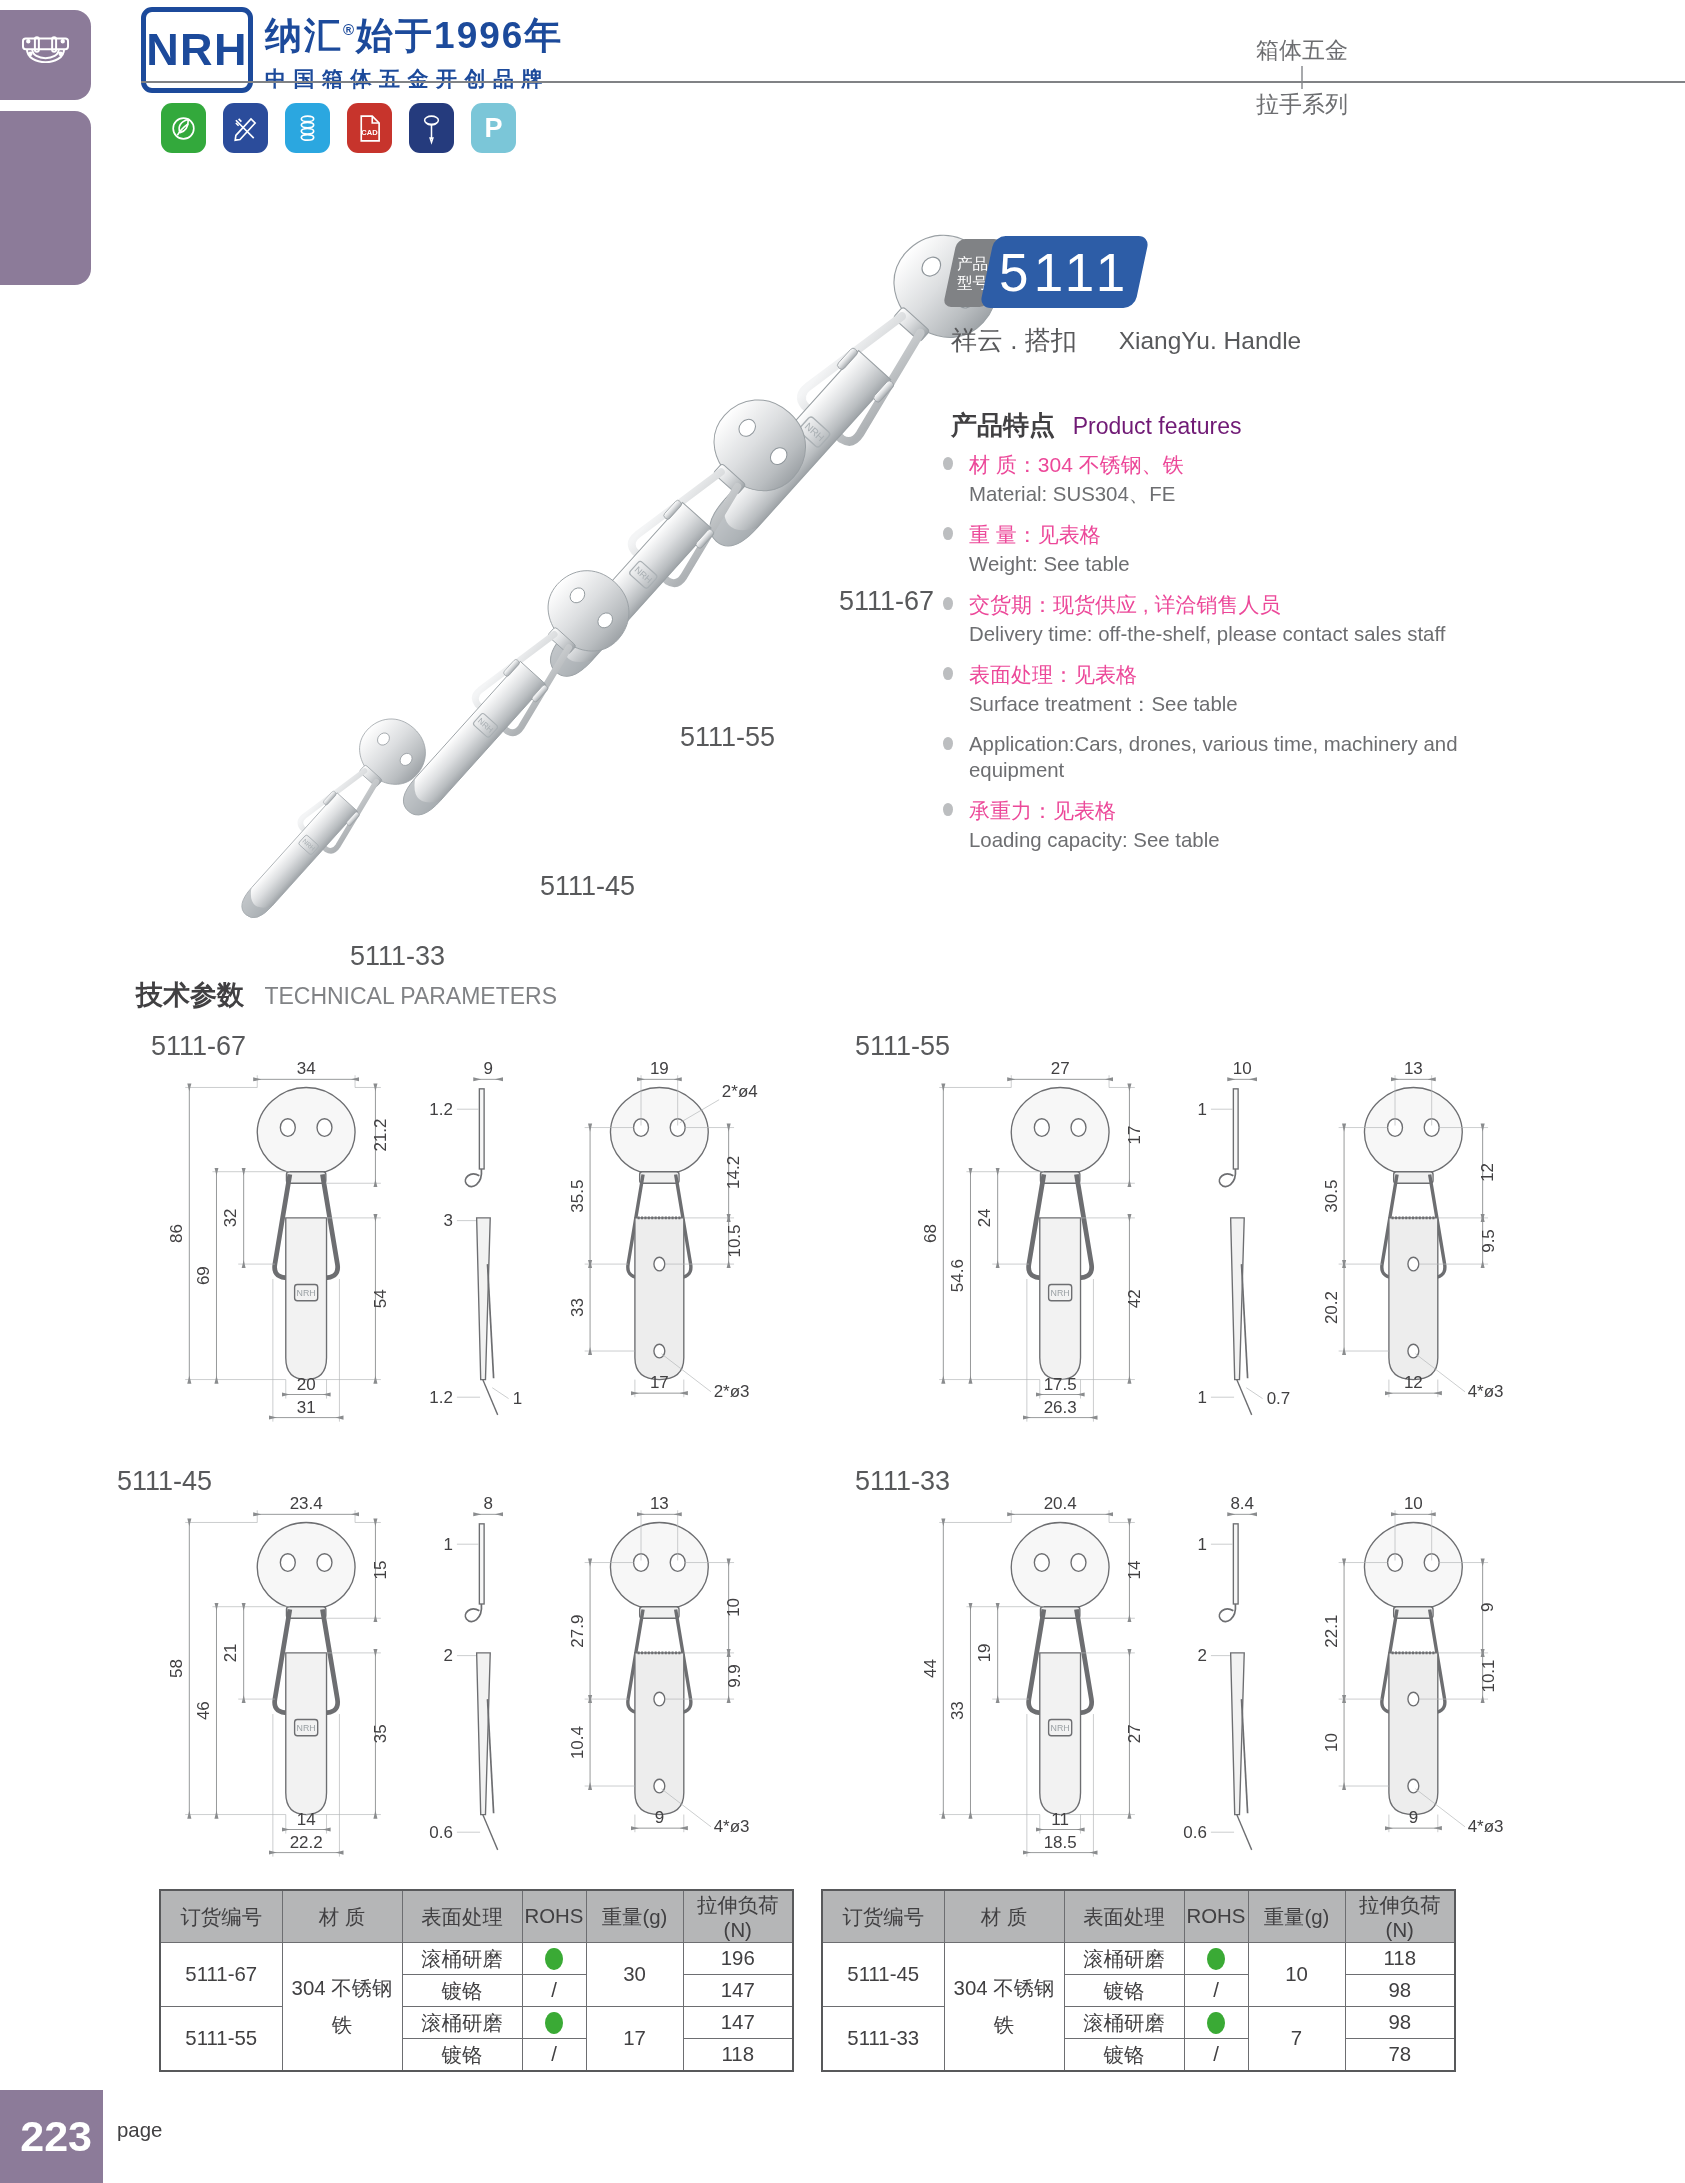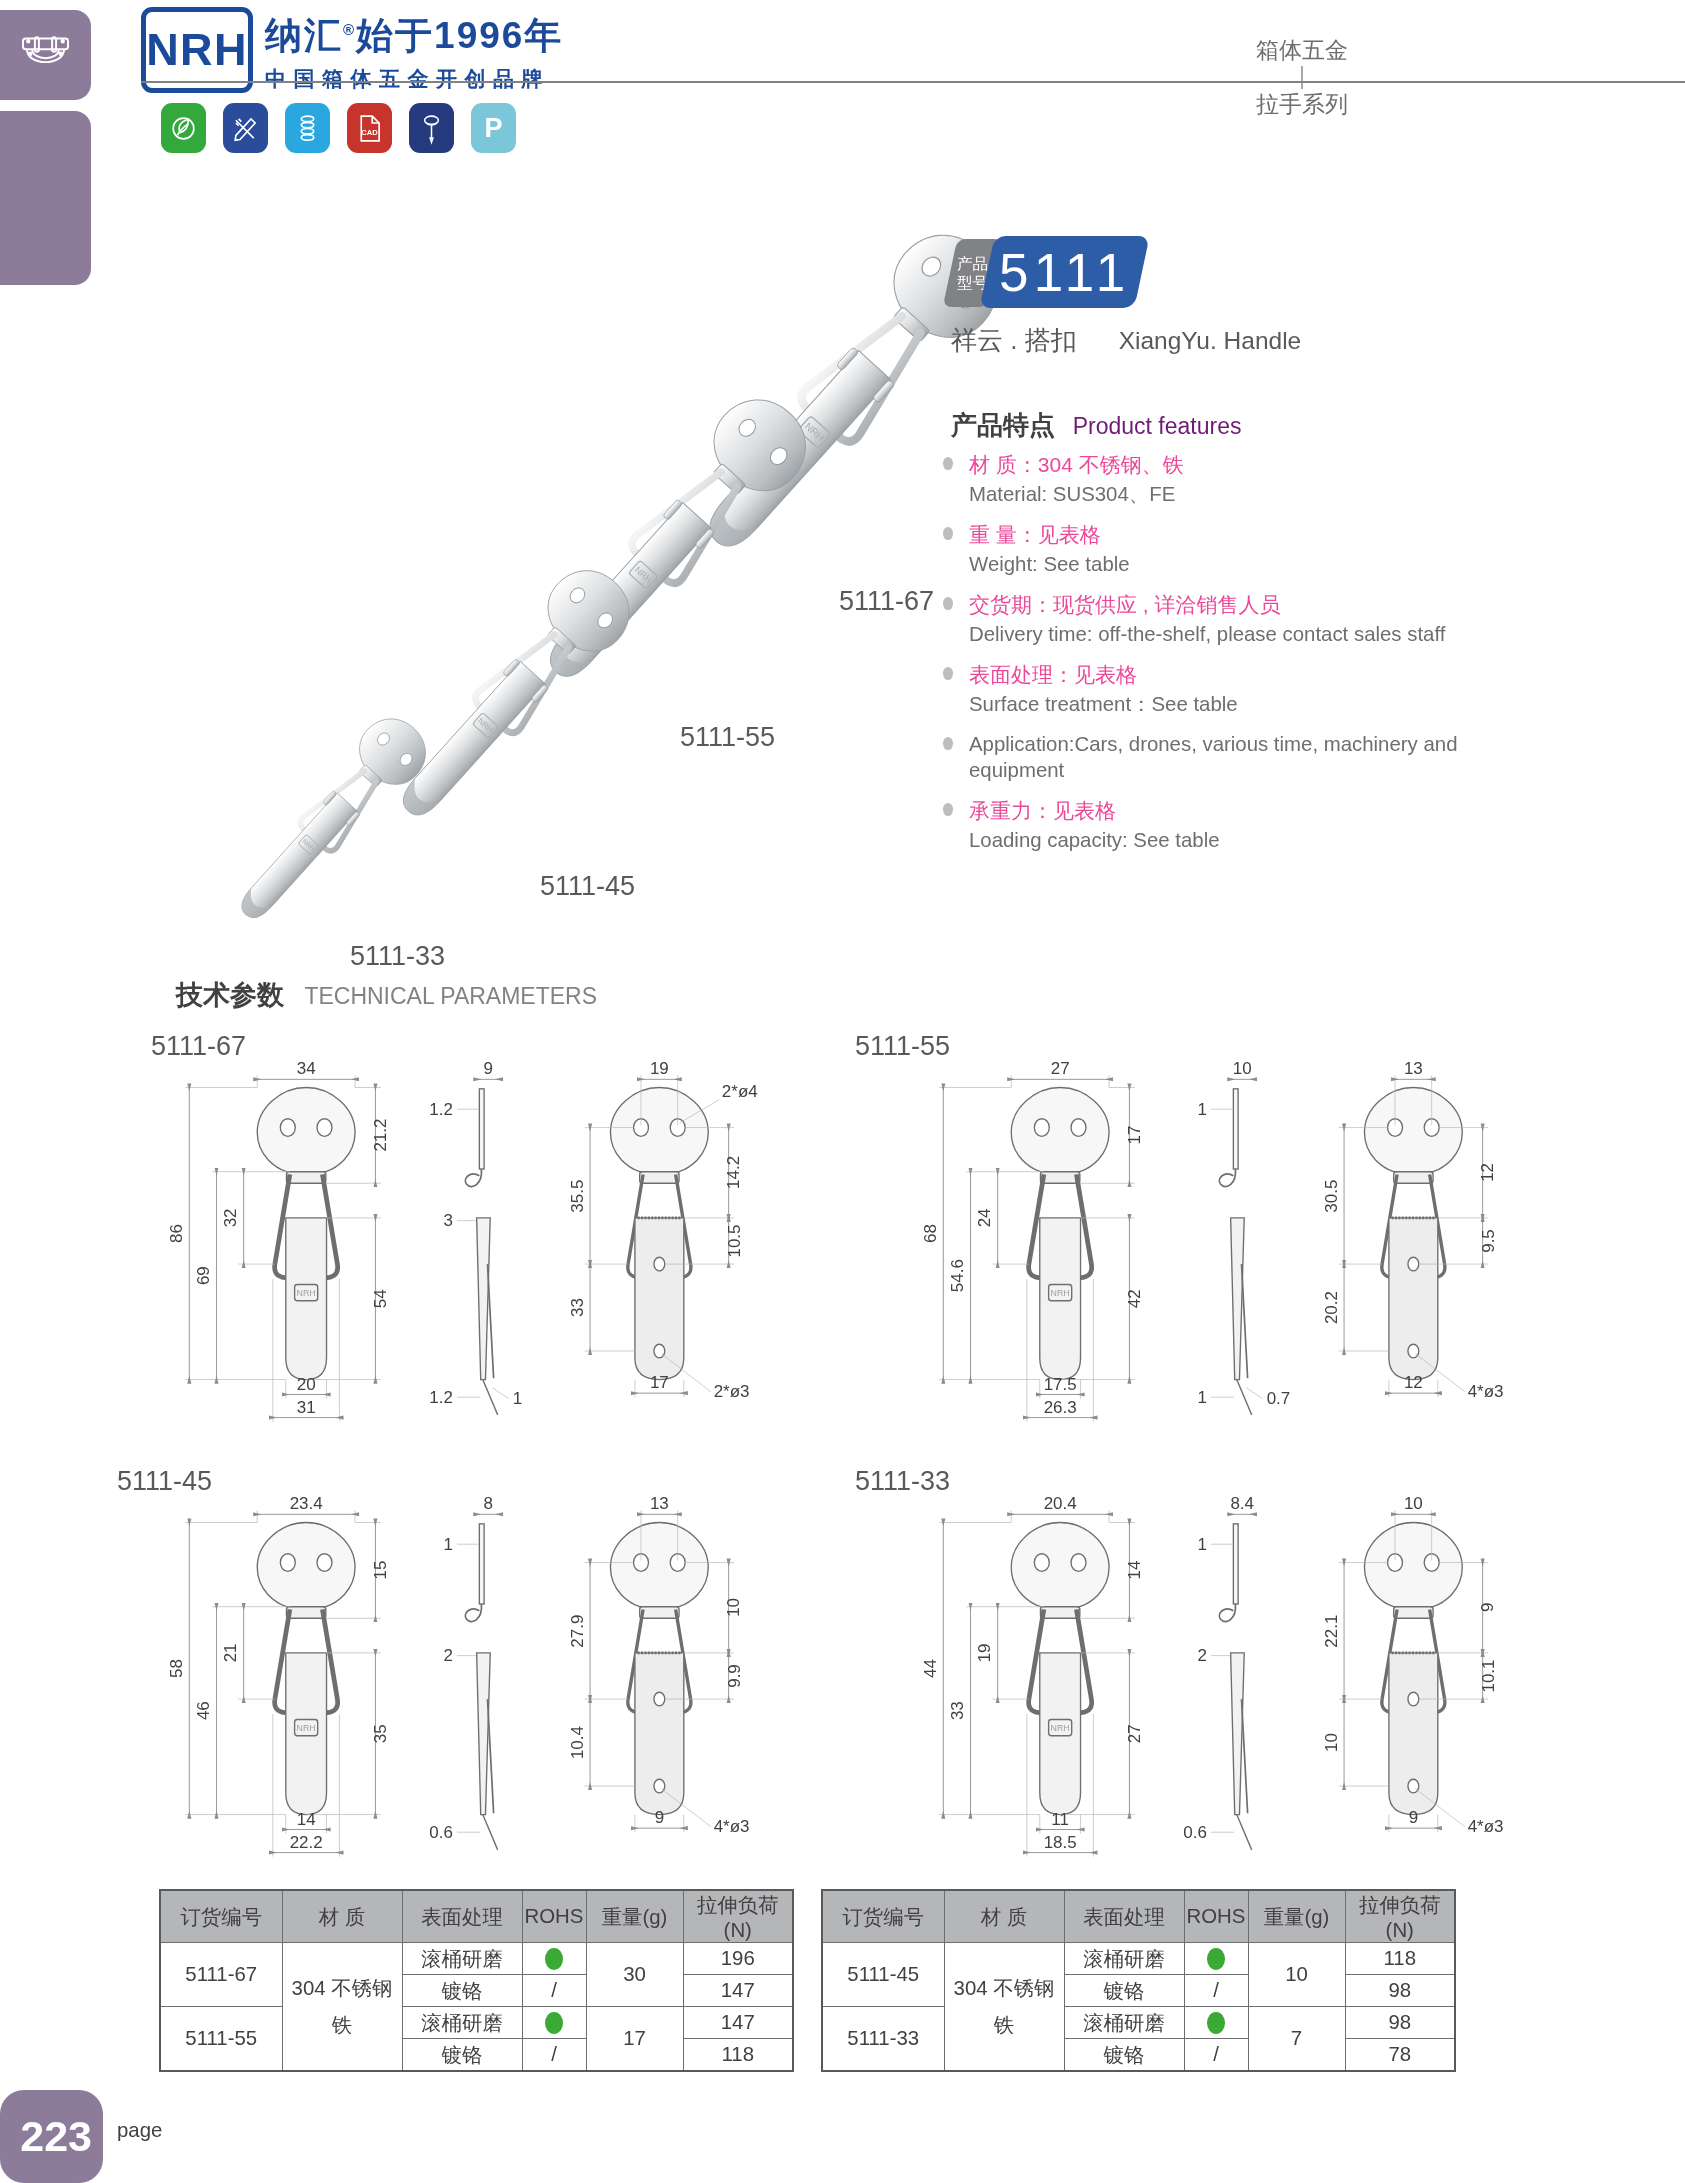--- a/index.html
+++ b/index.html
@@ -47,21 +47,21 @@
   #feat-title{left:951px;top:408px;}
   #feat-title .cn{font-size:26px;font-weight:bold;color:#414042;}
   #feat-title .en{font-size:23px;color:#701a75;margin-left:17.7px;}
   #features{left:943px;top:451px;width:571px;list-style:none;margin:0;padding:0;}
   #features li{position:relative;padding-left:26px;margin-bottom:14.3px;}
   #features .dot{position:absolute;left:0;top:6.1px;width:10.2px;height:13px;border-radius:50%;background:#bcbec0;}
   #features .cn{font-size:21px;color:#ec4899;line-height:27px;}
   #features .en{font-size:20.4px;color:#6d6e71;line-height:26px;margin-top:2.7px;}
 
   
-  #tech-title{left:136px;top:977px;margin-left:40px;}
+  #tech-title{left:136px;top:977px;}
   #tech-title .cn{font-size:27px;font-weight:bold;color:#414042;}
   #tech-title .en{font-size:23px;color:#808285;margin-left:20.4px;}
   .variant-label{position:absolute;font-size:27px;color:#58595b;}
   .techsvg{position:absolute;width:720px;height:381px;}
   .techsvg .shapes{stroke:#6d6e71;fill:none;stroke-width:2px;}
   .techsvg .dims line{stroke:#8a8c8e;stroke-width:1.3px;marker-start:url(#da);marker-end:url(#da);}
   .techsvg .dims path{stroke:#b4b6b8;stroke-width:1px;fill:none;}
   .techsvg text{stroke:none;fill:#414042;font-size:25px;text-anchor:middle;font-family:"Liberation Sans",sans-serif;}
   .techsvg .ta-e{text-anchor:end;} .techsvg .ta-s{text-anchor:start;}
   .techsvg .stamp{font-size:13px;fill:#9aa0a4;}
@@ -74,21 +74,21 @@
   .spec-table td,.spec-table th{border:1.4px solid #6d6e71;font-size:20.4px;font-weight:normal;
      text-align:center;vertical-align:middle;color:#414042;padding:0;}
   .spec-table th{background:#b5b6b7;height:34px;}
   .spec-table td{height:31px;}
   .spec-table{border:2px solid #58595b;}
   .rohs-dot{display:inline-block;width:17.7px;height:22px;border-radius:50%;background:#3AAA35;vertical-align:middle;}
   .mat2{margin-top:9.5px;}
 
   
   #foot-block{left:0;top:2090px;width:103px;height:93px;background:#8C7B99;display:flex;
-     align-items:center;justify-content:flex-end;border-radius:24px;}
+     align-items:center;justify-content:flex-end;}
   #foot-block span{color:#fff;font-size:43px;font-weight:bold;padding-right:11px;}
   #foot-page{left:117px;top:2119px;font-size:20.4px;color:#414042;}
 </style>
 </head>
 <body>
 
 <svg width="0" height="0" style="position:absolute" aria-hidden="true">
   <defs>
     <marker id="da" markerWidth="12" markerHeight="8" refX="6" refY="4" orient="auto-start-reverse" markerUnits="userSpaceOnUse">
       <path d="M0,4 L12,1 L12,7 Z" fill="#8a8c8e"></path>

